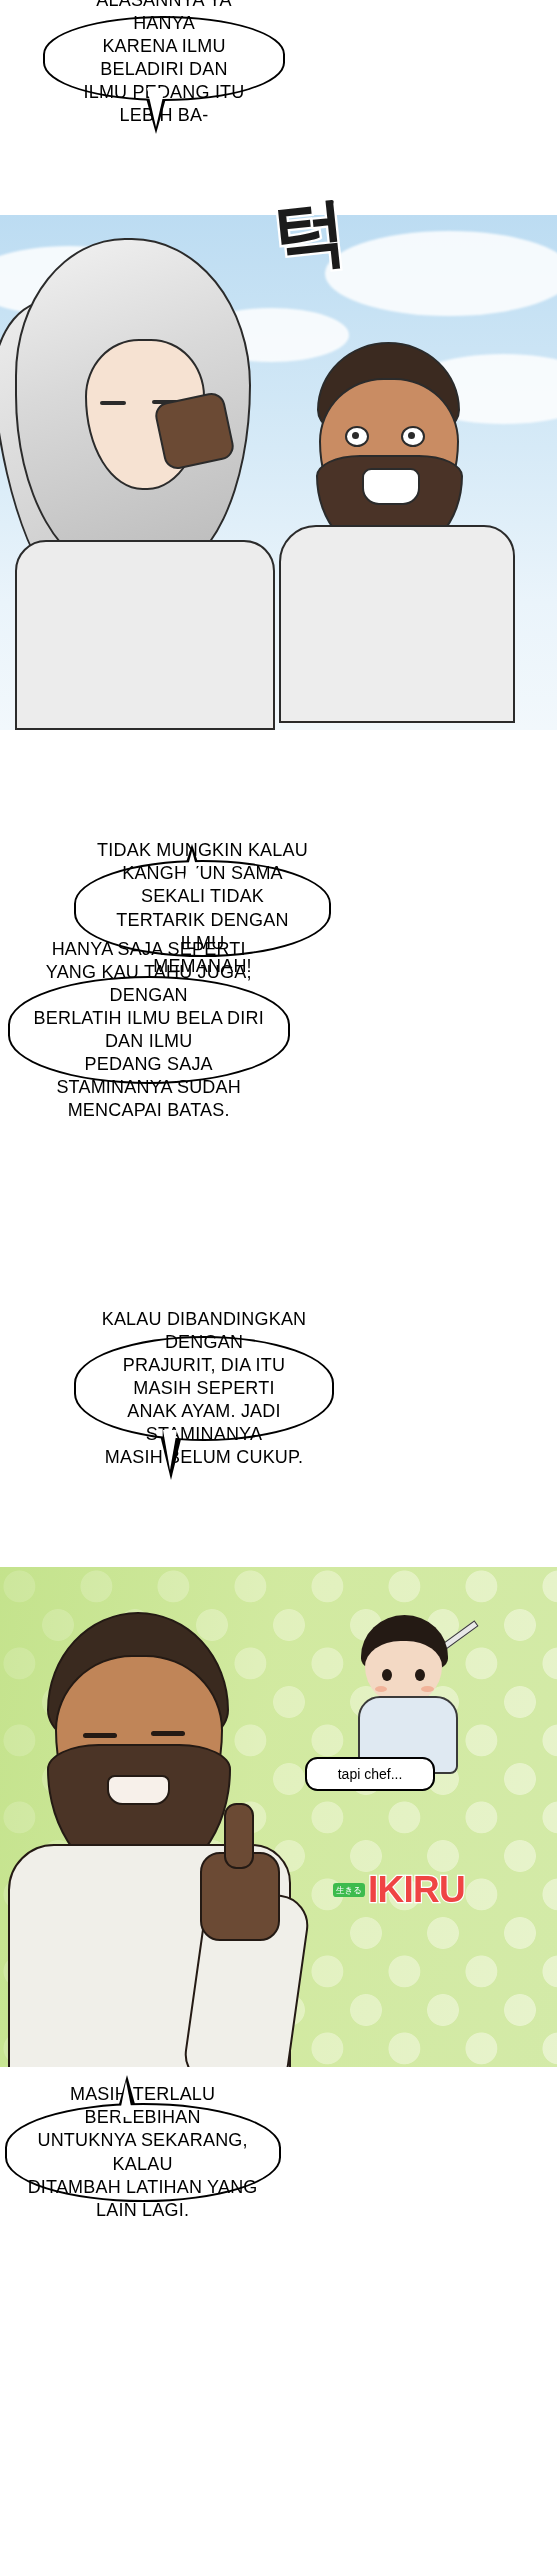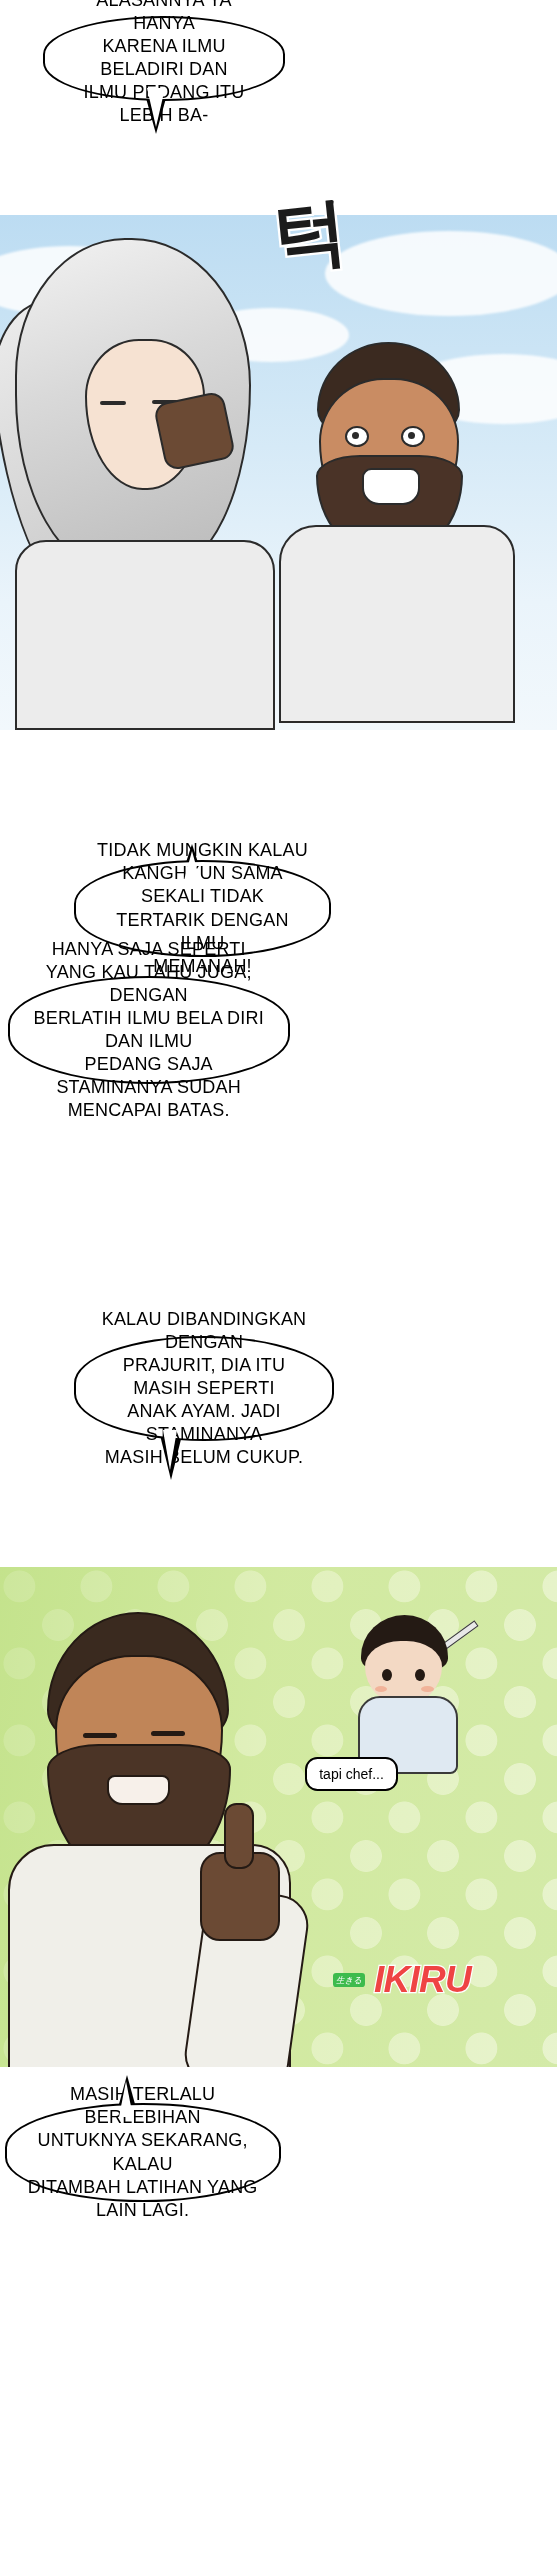--- a/index.html
+++ b/index.html
@@ -115,21 +115,21 @@
     z-index: 30;
     color: #000;
     font-size: 14px;
     line-height: 1.2;
     white-space: pre-line;
   }
   #bubble-7 {
     position: absolute;
     left: 305px;
     top: 1757px;
-    width: 93px;
+    width: 130px;
     height: 34px;
     background: #ffffff;
     border: 2.3px solid #000000;
     border-radius: 12.4px;
     box-sizing: border-box;
     display: flex;
     align-items: center;
     justify-content: center;
     z-index: 30;
     color: #000;
@@ -153,26 +153,25 @@
     align-items: center;
     justify-content: center;
     transform: rotate(-6deg);
     font-family: "DejaVu Sans", sans-serif;
   }
 
   
   #watermark {
     position: absolute;
     left: 333px;
-    top: 1959px;
+    top: 1869px;
     z-index: 45;
     display: flex;
     align-items: center;
-    gap: 9px;
-    font-style: italic;
+    gap: 3px;
   }
   #watermark .badge {
     background: #3dbb4d;
     color: #ffffff;
     font-size: 8.5px;
     padding: 2.3px 3.1px;
     border-radius: 3.1px;
     line-height: 1;
     font-family: "DejaVu Sans", sans-serif;
   }

